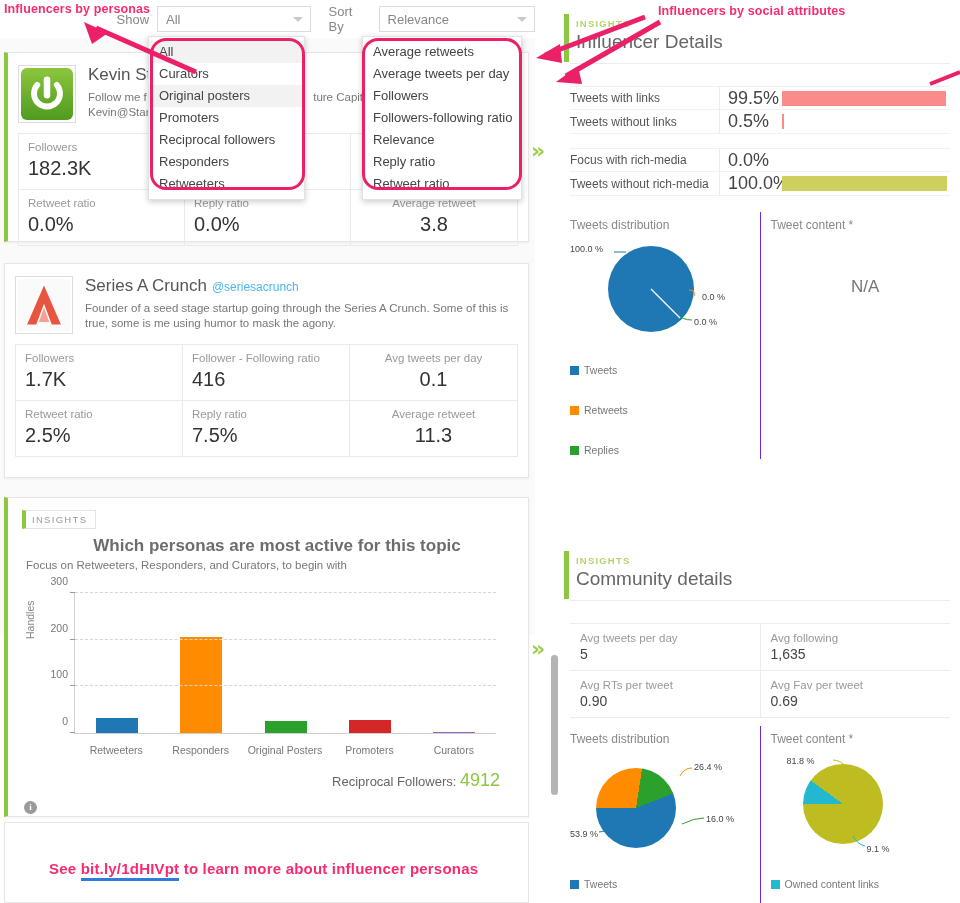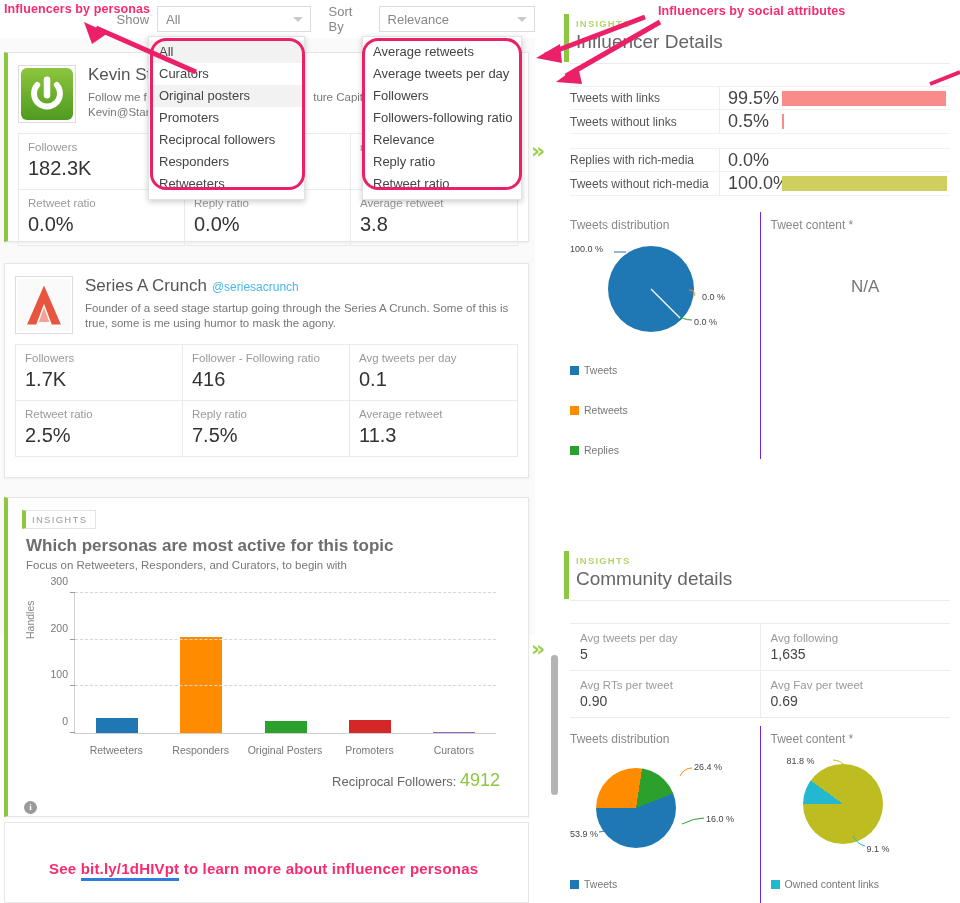--- a/index.html
+++ b/index.html
@@ -94,41 +94,42 @@
 
   .stat-grid {
     display: grid; grid-template-columns: 1fr 1fr 1fr;
     margin: 4px 10px 12px 10px;
     border: 1px solid #eaeaea;
   }
   .stat-cell {
     border-right: 1px solid #eaeaea; border-bottom: 1px solid #eaeaea;
     padding: 6px 9px 8px 9px;
   }
-  .stat-cell:nth-child(3n) { border-right: none; }
+  .stat-cell:nth-child(3n) { border-right: none; text-align: center; }
   .stat-cell:nth-child(n+4) { border-bottom: none; }
   .stat-k { font-size: 11.5px; color: #999; line-height: 14px; }
   .stat-v { font-size: 20px; color: #333; line-height: 26px; margin-top: 1px; }
 
   
   .insights-card {
     position: absolute; left: 4px; width: 525px;
     background: #ffffff; border: 1px solid #e6e6e6;
     border-left: 4px solid #8dc63f;
     box-shadow: 0 1px 2px rgba(0,0,0,0.06);
   }
   .ins-badge {
     display: inline-block; border: 1px solid #e3e3e3;
     border-left: 4px solid #8dc63f;
     font-size: 9.5px; letter-spacing: 1.3px; color: #999;
     padding: 3px 8px 3px 6px; margin: 12px 0 0 14px;
   }
   .ins-title {
     font-size: 17px; font-weight: bold; color: #6d6d6d;
     margin: 7px 0 0 18px;
+    text-align: center;
   }
   .ins-sub { font-size: 11.5px; color: #777; margin: 3px 0 0 18px; }
 
   
   .chart-wrap { position: relative; margin: 18px 10px 0 14px; height: 175px; }
   .y-axis-label {
     position: absolute; left: 2px; top: 50px;
     font-size: 10.5px; color: #888;
     transform: rotate(-90deg); transform-origin: left top;
     white-space: nowrap;
@@ -460,21 +461,21 @@
       </div>
       <div class="attr-row">
         <div class="attr-name">Tweets without links</div>
         <div class="attr-val">0.5%</div>
         <div class="attr-bar-cell">
           <div class="attr-bar" id="abar1" style="background: rgb(249, 139, 139); width: 2px;"></div>
         </div>
       </div>
       <div class="attr-gap"></div>
       <div class="attr-row" style="border-top:1px solid #f0f0f0;">
-        <div class="attr-name">Replies with rich-media</div>
+        <div class="attr-name">Focus with rich-media</div>
         <div class="attr-val">0.0%</div>
         <div class="attr-bar-cell">
           <div class="attr-bar" id="abar2" style="background: rgb(207, 207, 95); width: 0px;"></div>
         </div>
       </div>
       <div class="attr-row">
         <div class="attr-name">Tweets without rich-media</div>
         <div class="attr-val">100.0%</div>
         <div class="attr-bar-cell">
           <div class="attr-bar" id="abar3" style="background: rgb(207, 207, 95); width: 98%;"></div>

